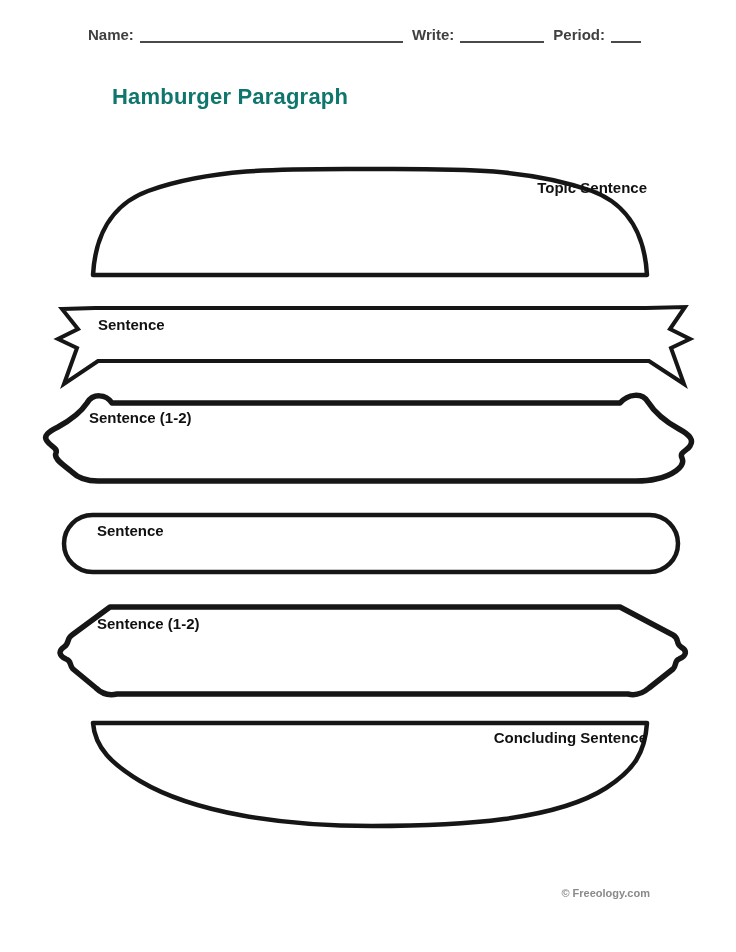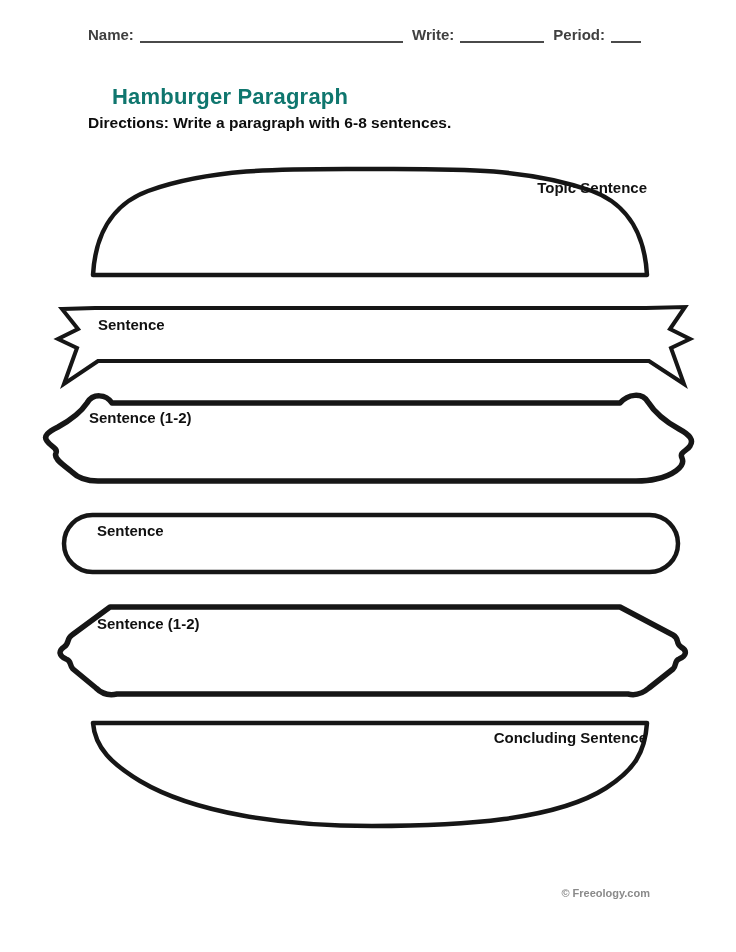--- a/index.html
+++ b/index.html
@@ -59,21 +59,20 @@
   <div class="name-row">
     <span class="fld">Name:</span>
     <span class="rule grow"></span>
     <span class="fld">Write:</span>
     <span class="rule date"></span>
     <span class="fld">Period:</span>
     <span class="rule period"></span>
   </div>
 
   <div class="title">Hamburger Paragraph</div>
-  <div class="directions">Directions: Write a paragraph with 6-8 sentences.</div>
 
   <svg class="burger" width="736" height="952" viewBox="0 0 736 952" aria-hidden="true">
 
     <path stroke-width="4.5" stroke-linejoin="round" d="M 93 275
          C 95 238 110 205 148 191
          C 215 167 290 169 370 169
          C 450 169 525 167 592 191
          C 630 205 645 238 647 275
          Z"></path>
 

